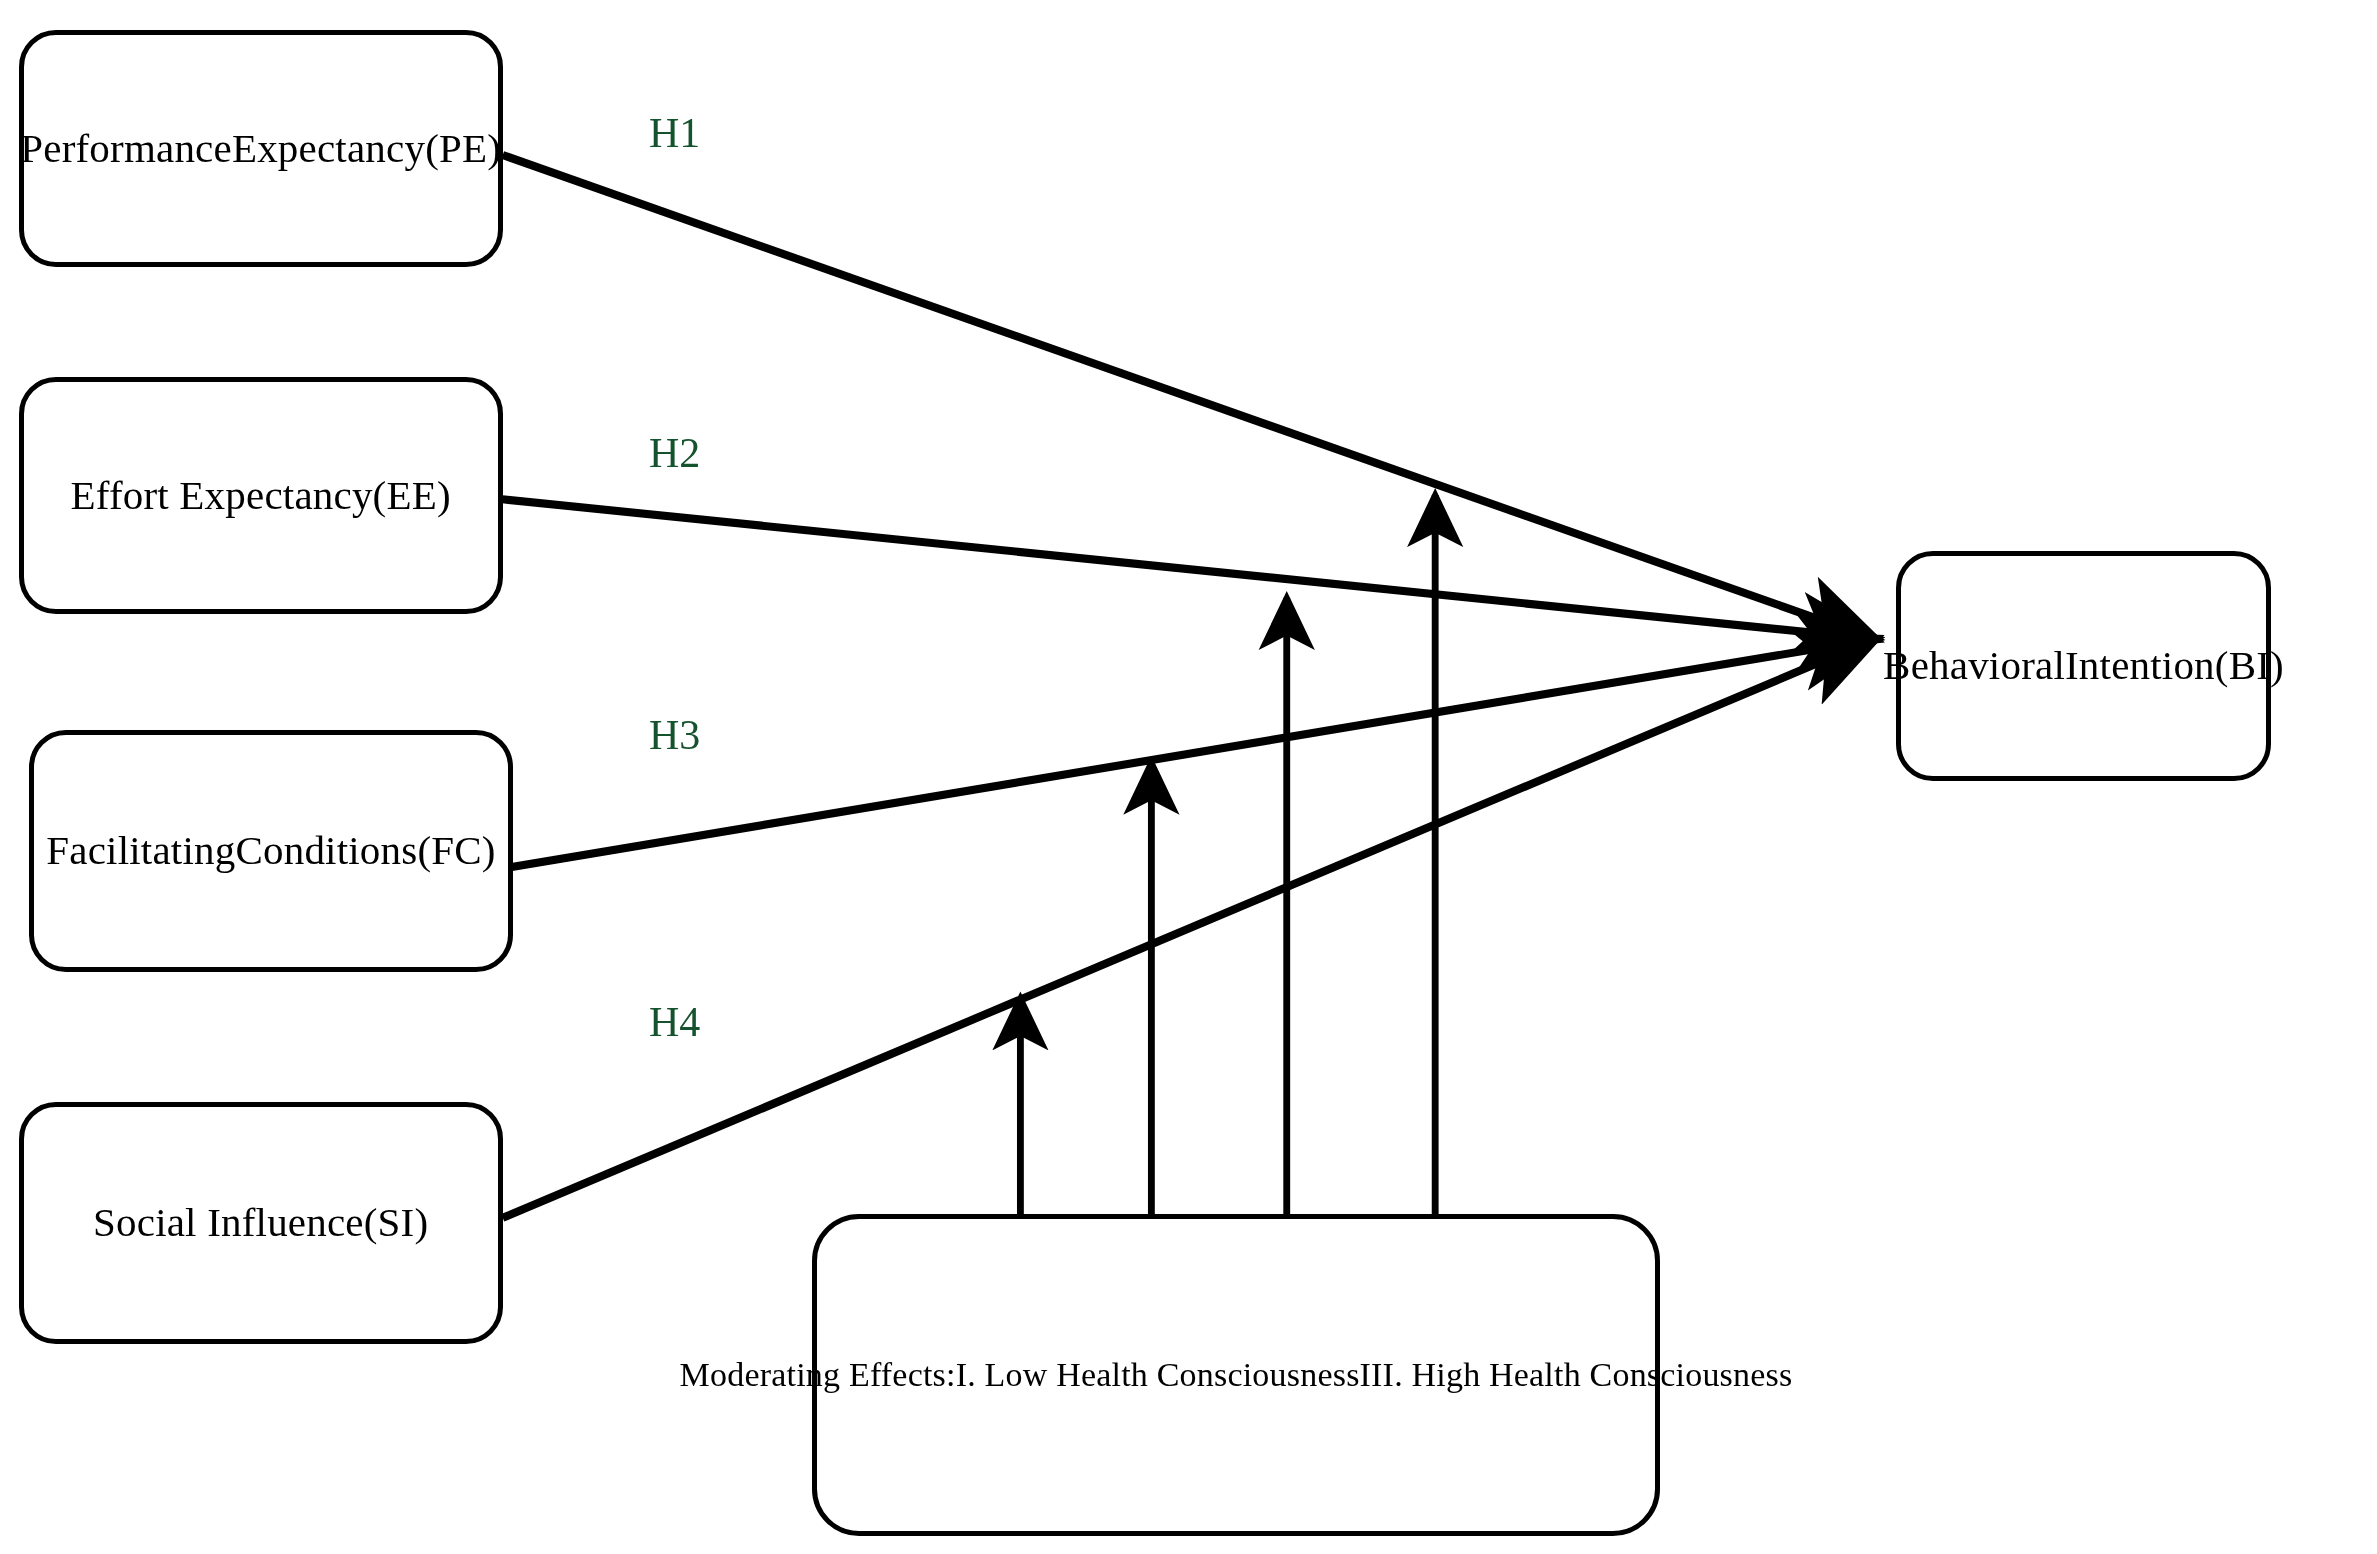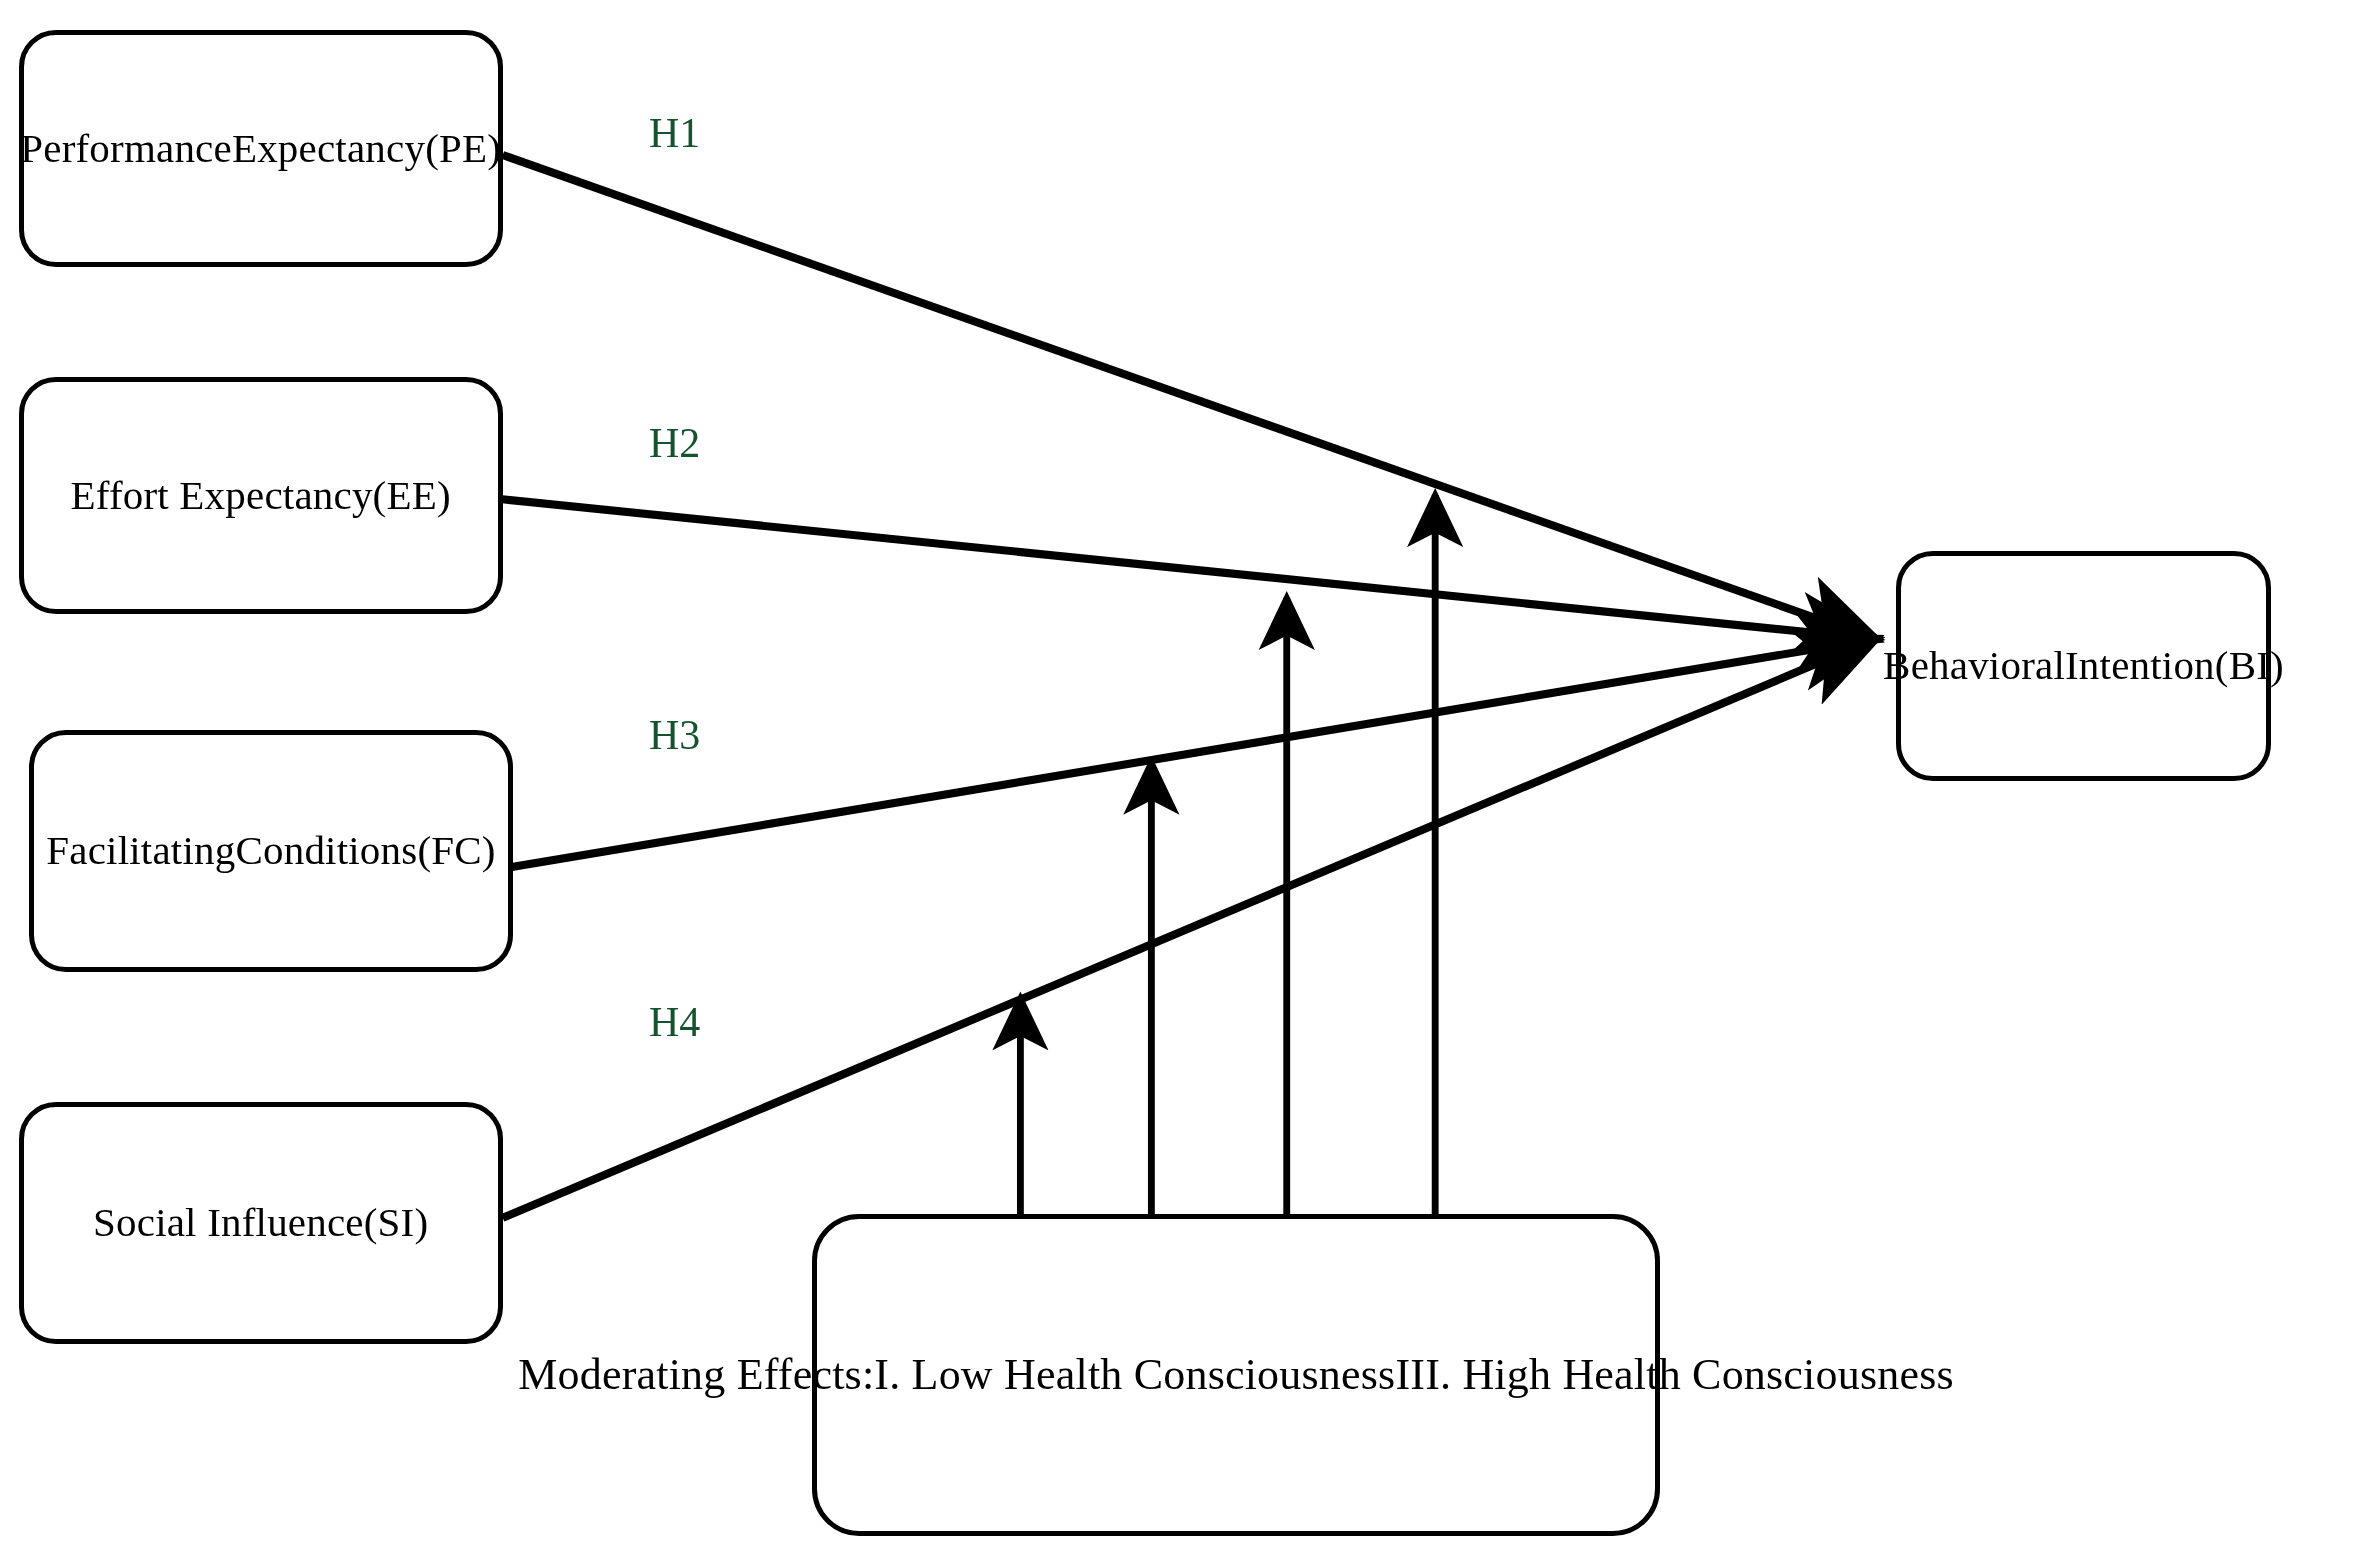--- a/index.html
+++ b/index.html
@@ -52,33 +52,33 @@
 
   #node-moderators {
     left: 812px;
     top: 1214px;
     width: 848px;
     height: 322px;
     border-radius: 47px;
     justify-content: center;
   }
   #node-moderators .node-line {
-    font-size: 44px;
+    font-size: 34px;
     line-height: 1.32;
   }
 
   .hyp-label {
     position: absolute;
     font-size: 42px;
     line-height: 1;
     color: #14532d;
     white-space: nowrap;
   }
   #hyp-h1 { left: 649px; top: 112px; }
-  #hyp-h2 { left: 649px; top: 422px; }
+  #hyp-h2 { left: 649px; top: 432px; }
   #hyp-h3 { left: 649px; top: 714px; }
   #hyp-h4 { left: 649px; top: 1001px; }
 </style>
 </head>
 <body>
 
 <div id="diagram-root">
 
   <svg id="edge-layer" viewBox="0 0 3811 2492">
     <defs>

